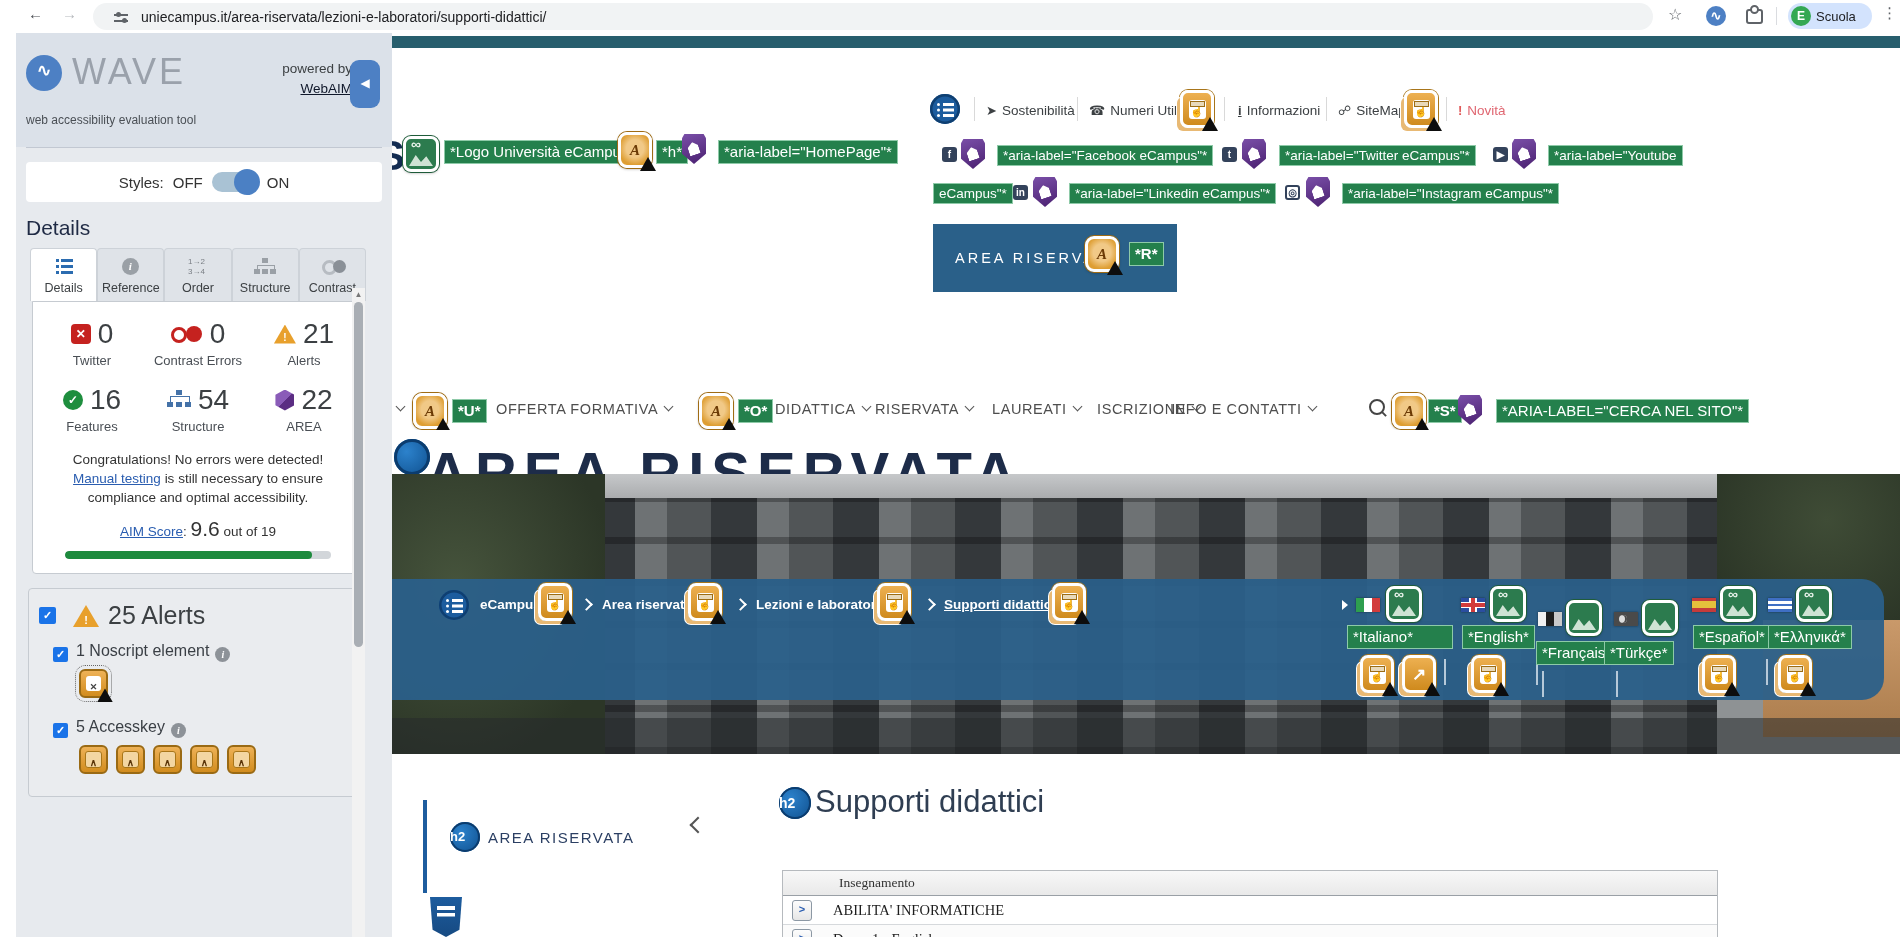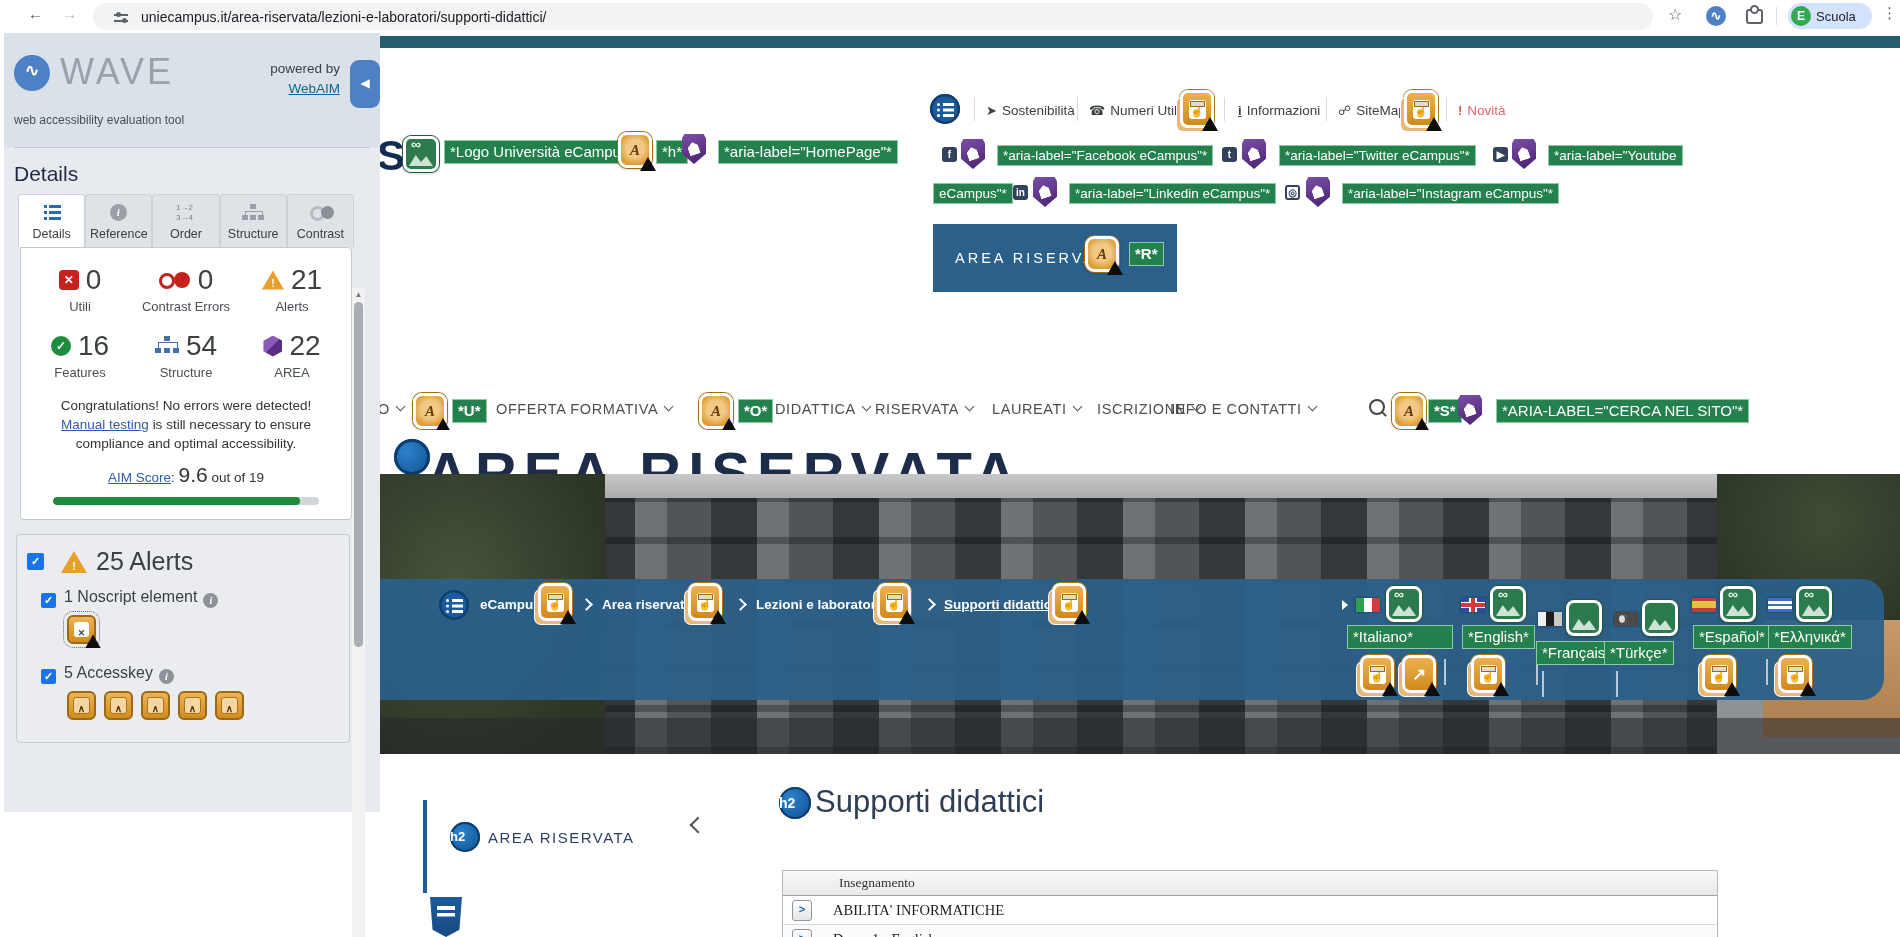--- a/index.html
+++ b/index.html
@@ -23,27 +23,27 @@
   #ext-wave::before{font-size:13px;top:2px}
   .puzzle{position:absolute;left:1746px;top:9px;width:13px;height:11px;border:2px solid #5f6368;border-radius:3px}
   .puzzle::before{content:"";position:absolute;top:-6px;left:2px;width:5px;height:5px;background:#fff;border:2px solid #5f6368;border-radius:50%}
   #chrome-sep{position:absolute;left:1776px;top:7px;width:1px;height:18px;background:#dadce0}
   #profile{position:absolute;left:1788px;top:3px;width:84px;height:26px;background:#d3e3fd;border-radius:13px}
   #avatar{position:absolute;left:3px;top:3px;width:20px;height:20px;border-radius:50%;background:#34a853;color:#fff;font-size:12px;font-weight:bold;text-align:center;line-height:20px}
   #profile-name{position:absolute;left:28px;top:6px;font-size:13px;color:#202124}
   #menu-dots{position:absolute;left:1882px;top:4px;font-size:15px;color:#5f6368;letter-spacing:0}
 
   
-  #sidebar{position:absolute;left:4px;top:33px;width:376px;height:779px;background:#e7eaee;overflow:hidden;z-index:20}
+  #sidebar{position:absolute;left:16px;top:33px;width:376px;height:904px;background:#e7eaee;overflow:hidden;z-index:20}
   #sb-head{background:#dbe1e9;padding:22px 12px 0 10px;position:relative;height:92px}
   #sb-logo{position:absolute;left:10px;top:22px;width:36px;height:36px}
   #sb-logo::before{font-size:17px;top:5px}
   #sb-title{position:absolute;left:56px;top:18px;font-size:36px;color:#9aa1ab;letter-spacing:3px;font-weight:normal}
   #sb-powered{position:absolute;right:40px;top:26px;text-align:right;font-size:13.5px;color:#3c4043;line-height:1.5}
-  #sb-powered a{color:#0369a1;}
+  #sb-powered a{color:#0f172a;}
   #sb-tagline{position:absolute;left:10px;top:80px;font-size:12px;color:#4a4f55}
   #sb-hr{margin:0 10px;border:none;border-top:1px solid #c2c8d2}
   #styles-card{margin:14px 10px 0;background:#fff;border-radius:4px;height:40px;display:flex;align-items:center;justify-content:center;gap:9px;font-size:15px;color:#333}
   .tgl{width:46px;height:20px;border-radius:10px;background:#a9c2d4;position:relative;cursor:pointer}
   .tgl::after{content:"";position:absolute;right:-2px;top:-3px;width:26px;height:26px;border-radius:50%;background:#4b80c4}
   #details-h{margin:14px 0 8px 10px;font-size:21px;color:#1f2a44;font-weight:normal}
   #tabs{display:flex;margin-left:14px;width:336px}
   .tab{flex:1;text-align:center;padding:7px 0 6px;font-size:12.5px;color:#3c4043;background:#dfe3e8;border:1px solid #cdd2d8;border-bottom:none;border-radius:4px 4px 0 0;cursor:pointer}
   .tab.active{background:#fff}
   .tabicon{display:block;height:22px;margin:0 auto 3px;position:relative;width:24px}
@@ -205,36 +205,42 @@
     <div id="sb-head">
       <span class="wavelogo" id="sb-logo" style="position:absolute"></span>
       <span id="sb-title">WAVE</span>
       <div id="sb-powered">
         <span>powered by</span><br>
         <a href="#">WebAIM</a>
       </div>
       <span id="sb-tagline">web accessibility evaluation tool</span>
     </div>
     <hr id="sb-hr">
+    <div id="styles-card">
+      <span>Styles:</span>
+      <span>OFF</span>
+      <span class="tgl"></span>
+      <span>ON</span>
+    </div>
     <div id="details-h">Details</div>
     <div id="tabs">
       <div class="tab active"><span class="tabicon ti-list"></span><span>Details</span></div>
       <div class="tab"><span class="tabicon ti-ref"></span><span>Reference</span></div>
       <div class="tab"><span class="tabicon ti-order"></span><span>Order</span></div>
       <div class="tab"><span class="tabicon ti-struct"></span><span>Structure</span></div>
       <div class="tab"><span class="tabicon ti-con"></span><span>Contrast</span></div>
     </div>
     <div id="stats-card">
       <div id="stats-grid">
         <div class="stat">
           <span class="stat-top">
               <span class="ic-x"></span>
               <span class="stat-num">0</span>
             </span>
-          <span class="stat-label">Utili</span>
+          <span class="stat-label">Twitter</span>
         </div>
         <div class="stat">
           <span class="stat-top">
               <span class="ic-c"></span>
               <span class="stat-num">0</span>
             </span>
           <span class="stat-label">Contrast Errors</span>
         </div>
         <div class="stat">
           <span class="stat-top">

